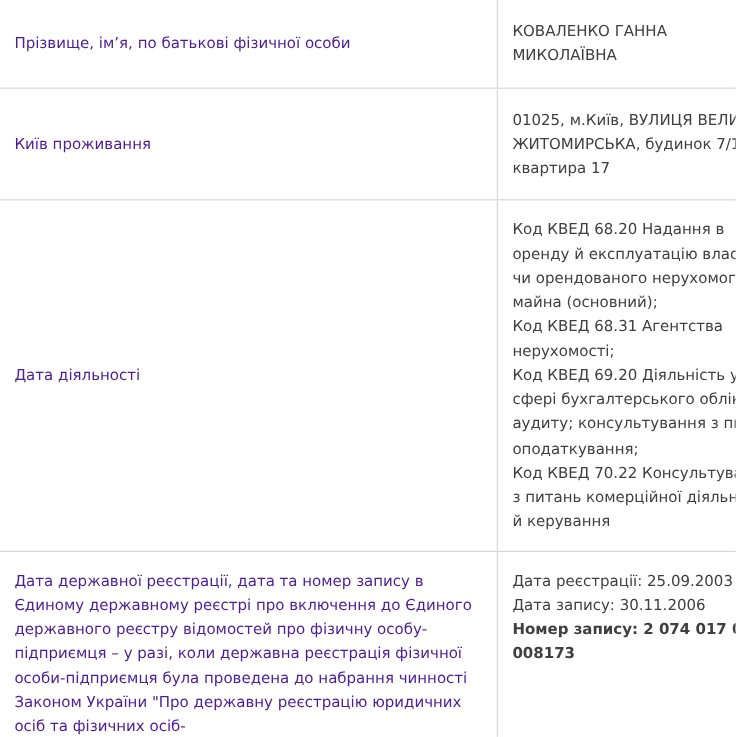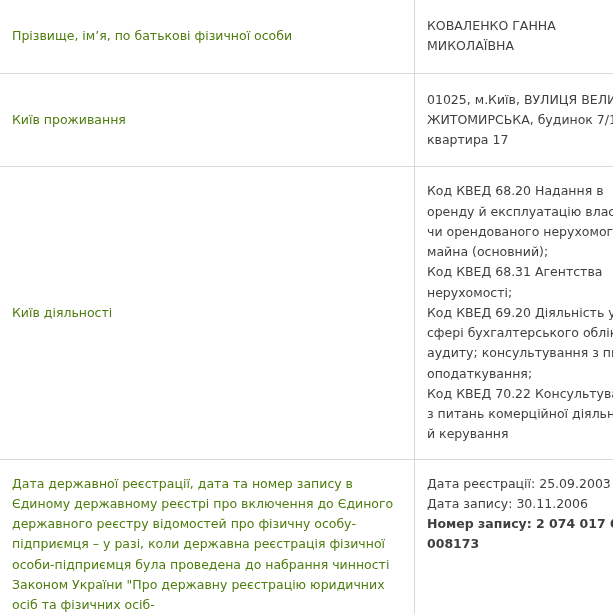--- a/index.html
+++ b/index.html
@@ -24,21 +24,21 @@
   }
   .doc-table td {
     vertical-align: middle;
     padding: 14px 12px 14px 12px;
     font-size: 12.5px;
     line-height: 1.62;
   }
   td.label-cell {
     width: 390px;
     border-right: 1px solid #d8d8d8;
-    color: #4d7c0f;
+    color: #4c1d95;
   }
   td.value-cell {
     width: 223px;
     color: #3f3f3f;
   }
   .value-line {
     display: block;
   }
   .top-align td {
     vertical-align: top;
@@ -70,21 +70,21 @@
     <tr class="row-address">
       <td class="label-cell">Київ проживання</td>
       <td class="value-cell">
         <span class="value-line">01025, м.Київ, ВУЛИЦЯ ВЕЛИКА</span>
         <span class="value-line">ЖИТОМИРСЬКА, будинок 7/11,</span>
         <span class="value-line">квартира 17</span>
       </td>
     </tr>
 
     <tr class="row-activities">
-      <td class="label-cell">Київ діяльності</td>
+      <td class="label-cell">Дата діяльності</td>
       <td class="value-cell">
         <span class="value-line">Код КВЕД 68.20 Надання в</span>
         <span class="value-line">оренду й експлуатацію власного</span>
         <span class="value-line">чи орендованого нерухомого</span>
         <span class="value-line">майна (основний);</span>
         <span class="value-line">Код КВЕД 68.31 Агентства</span>
         <span class="value-line">нерухомості;</span>
         <span class="value-line">Код КВЕД 69.20 Діяльність у</span>
         <span class="value-line">сфері бухгалтерського обліку й</span>
         <span class="value-line">аудиту; консультування з питань</span>

